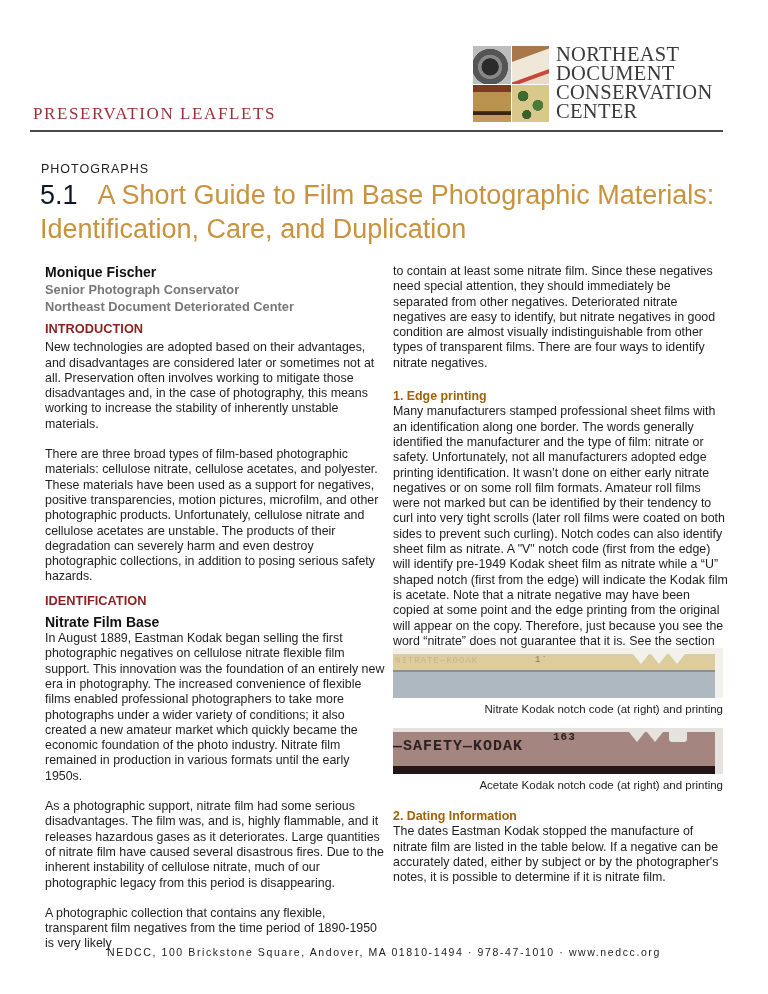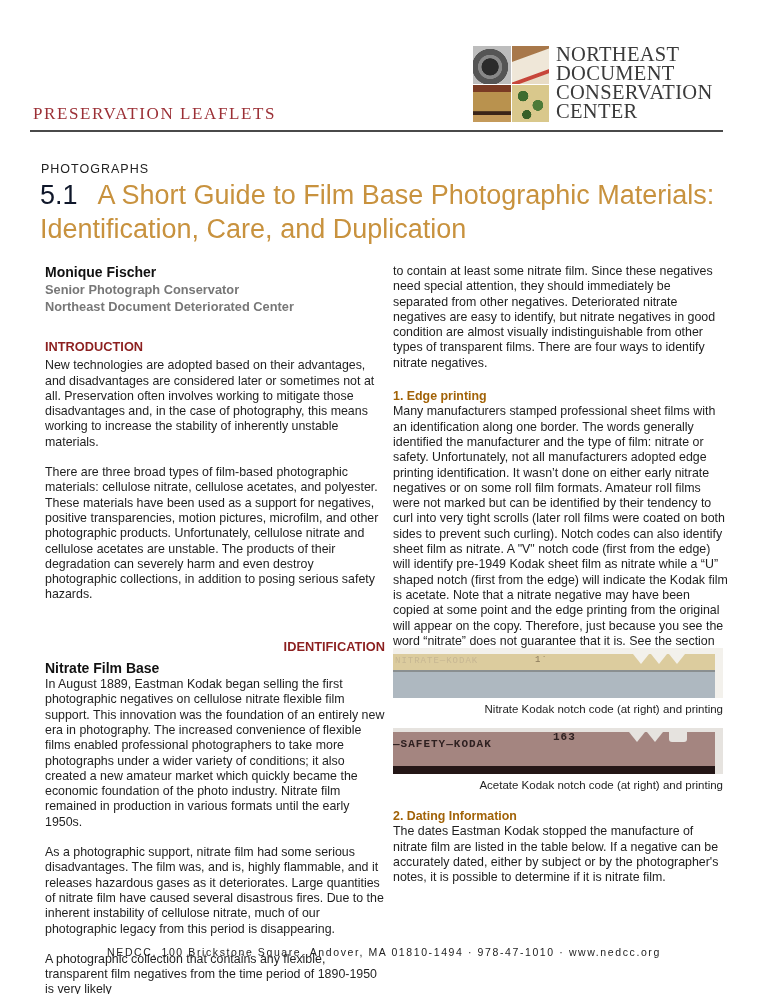--- a/index.html
+++ b/index.html
@@ -29,35 +29,35 @@
   .title { position: absolute; left: 40px; top: 178px; width: 700px; font-size: 27px; line-height: 34px; color: #c8923e; }
   .title .num { color: #0f172a; margin-right: 20px; }
 
   
   .col { position: absolute; font-size: 12.4px; line-height: 15.3px; color: #1e1e1e; }
   .col-left { left: 45px; top: 264px; width: 340px; }
   .col-right { left: 393px; top: 264px; width: 335px; }
   p { margin: 0; }
   .author-name { font-weight: bold; color: #111; font-size: 14px; line-height: 17px; }
   .author-line { font-weight: bold; color: #777; font-size: 12.8px; line-height: 17px; }
-  .section-head { font-weight: bold; color: #8c1f1f; font-size: 12.8px; margin-top: 24px; margin-bottom: 4px; }
+  .section-head { font-weight: bold; color: #8c1f1f; font-size: 12.8px; margin-top: 6px; margin-bottom: 4px; }
   .subhead { font-weight: bold; color: #111; font-size: 14px; line-height: 17px; margin-top: 6px; }
   .gap { height: 15px; }
   .num-head { font-weight: bold; color: #a16207; }
 
   
   .fig { position: absolute; left: 393px; width: 330px; }
   .fig-img { position: relative; overflow: hidden; }
   .fig-cap { text-align: right; font-size: 11.5px; color: #1e1e1e; margin-top: 5px; }
   .film-nitrate { height: 50px; background: linear-gradient(180deg, #f3f1ec 0 6px, #dccc9e 6px 22px, #8a8f90 22px 24px, #aeb8c0 24px 100%); }
   .film-acetate { height: 46px; background: linear-gradient(180deg, #e6e3df 0 4px, #a48580 4px 38px, #241616 38px 100%); }
   .edge-text { position: absolute; font-family: "Liberation Mono", "DejaVu Sans Mono", monospace; letter-spacing: 1px; }
   .nitrate-text { left: 2px; top: 8px; font-size: 9px; color: #c7b793; }
   .nitrate-num { left: 142px; top: 7px; font-size: 9px; color: #8a7a5a; }
-  .acetate-text { left: 0px; top: 10px; font-size: 11px; color: #2e2020; font-weight: bold; }
+  .acetate-text { left: 0px; top: 10px; font-size: 15px; color: #2e2020; font-weight: bold; }
   .acetate-num { left: 160px; top: 3px; font-size: 11px; color: #2e2020; font-weight: bold; }
   .notch { position: absolute; width: 0; height: 0; border-left: 8px solid transparent; border-right: 8px solid transparent; }
   .notch-n { top: 6px; border-top: 10px solid #f3f1ec; }
   .notch-a { top: 4px; border-top: 10px solid #e6e3df; }
   .notch-u { position: absolute; top: 4px; width: 18px; height: 10px; background: #e6e3df; border-radius: 0 0 3px 3px; }
 
   
   .footer { position: absolute; left: 0; top: 946px; width: 768px; text-align: center;
             font-size: 10.5px; letter-spacing: 1.6px; color: #222; }
 </style>
@@ -88,21 +88,21 @@
 <div class="col col-left">
   <div class="author-name">Monique Fischer</div>
   <div class="author-line">Senior Photograph Conservator</div>
   <div class="author-line">Northeast Document Deteriorated Center</div>
 
   <div class="section-head">INTRODUCTION</div>
   <p>New technologies are adopted based on their advantages, and disadvantages are considered later or sometimes not at all. Preservation often involves working to mitigate those disadvantages and, in the case of photography, this means working to increase the stability of inherently unstable materials.</p>
   <div class="gap"></div>
   <p>There are three broad types of film-based photographic materials: cellulose nitrate, cellulose acetates, and polyester. These materials have been used as a support for negatives, positive transparencies, motion pictures, microfilm, and other photographic products. Unfortunately, cellulose nitrate and cellulose acetates are unstable. The products of their degradation can severely harm and even destroy photographic collections, in addition to posing serious safety hazards.</p>
 
-  <div class="section-head" style="margin-top:36px;text-align:right;">IDENTIFICATION</div>
+  <div class="section-head" style="margin-top:8px;">IDENTIFICATION</div>
   <div class="subhead">Nitrate Film Base</div>
   <p>In August 1889, Eastman Kodak began selling the first photographic negatives on cellulose nitrate flexible film support. This innovation was the foundation of an entirely new era in photography. The increased convenience of flexible films enabled professional photographers to take more photographs under a wider variety of conditions; it also created a new amateur market which quickly became the economic foundation of the photo industry. Nitrate film remained in production in various formats until the early 1950s.</p>
   <div class="gap"></div>
   <p>As a photographic support, nitrate film had some serious disadvantages. The film was, and is, highly flammable, and it releases hazardous gases as it deteriorates. Large quantities of nitrate film have caused several disastrous fires. Due to the inherent instability of cellulose nitrate, much of our photographic legacy from this period is disappearing.</p>
   <div class="gap"></div>
   <p>A photographic collection that contains any flexible, transparent film negatives from the time period of 1890-1950 is very likely</p>
 </div>
 
 <div class="col col-right">
   <p>to contain at least some nitrate film. Since these negatives need special attention, they should immediately be separated from other negatives. Deteriorated nitrate negatives are easy to identify, but nitrate negatives in good condition are almost visually indistinguishable from other types of transparent films. There are four ways to identify nitrate negatives.</p>

